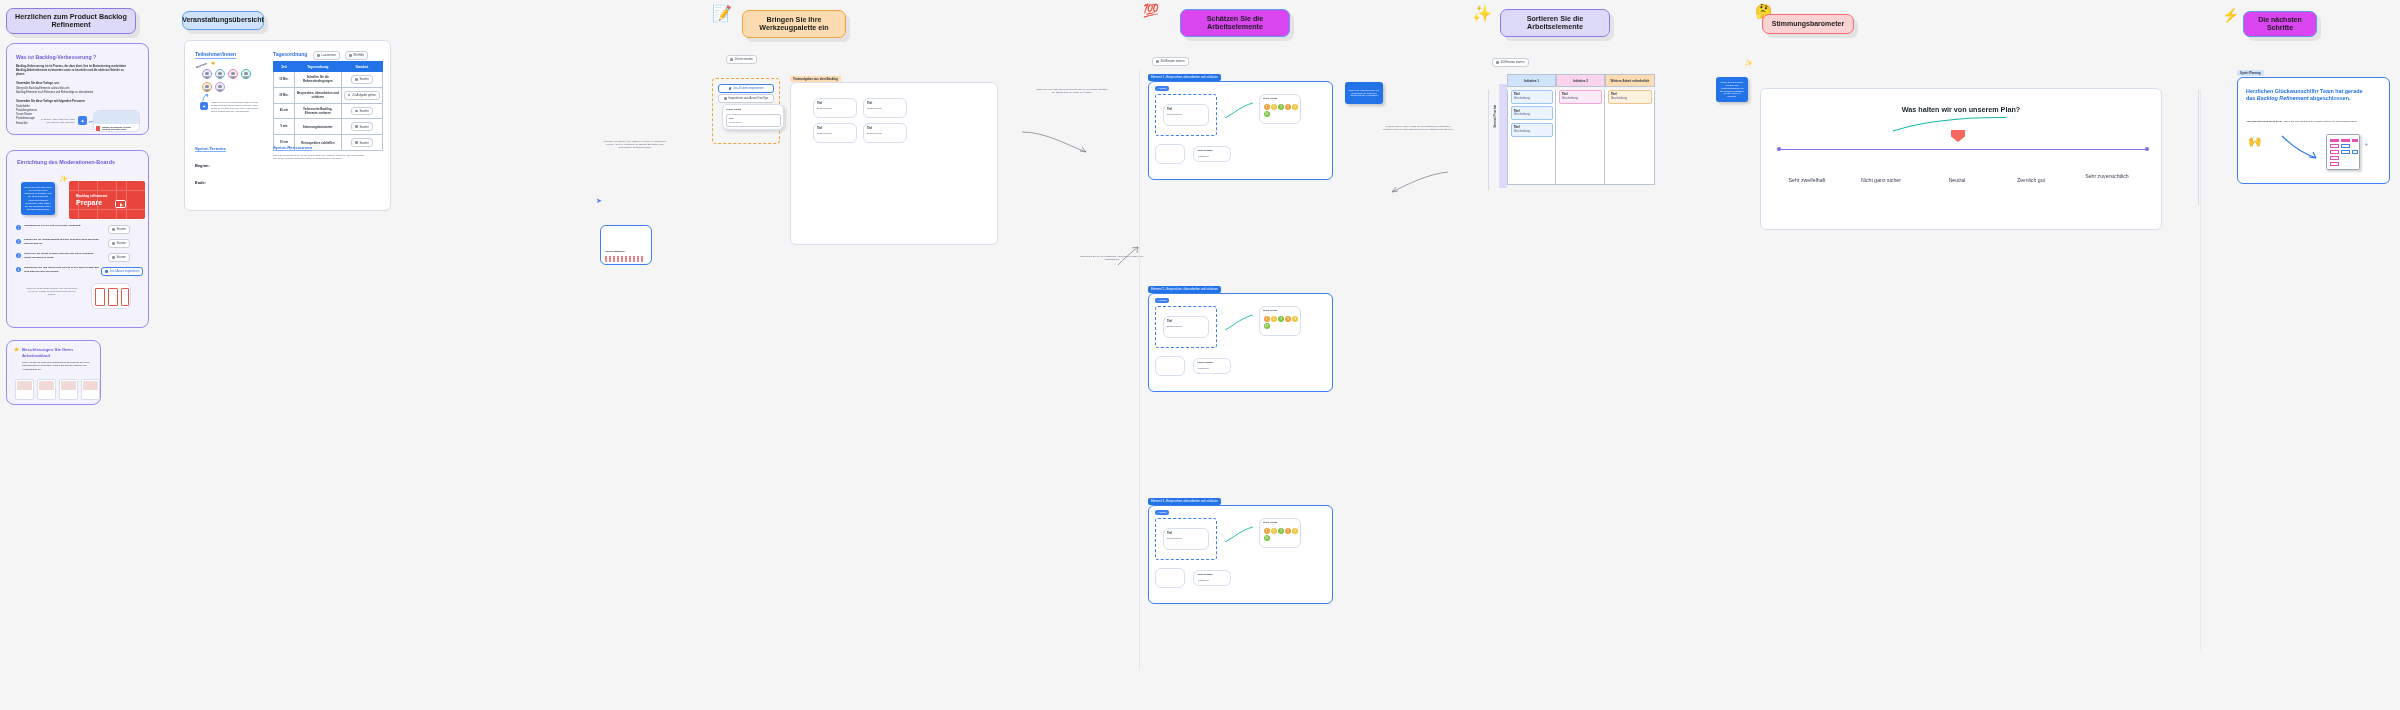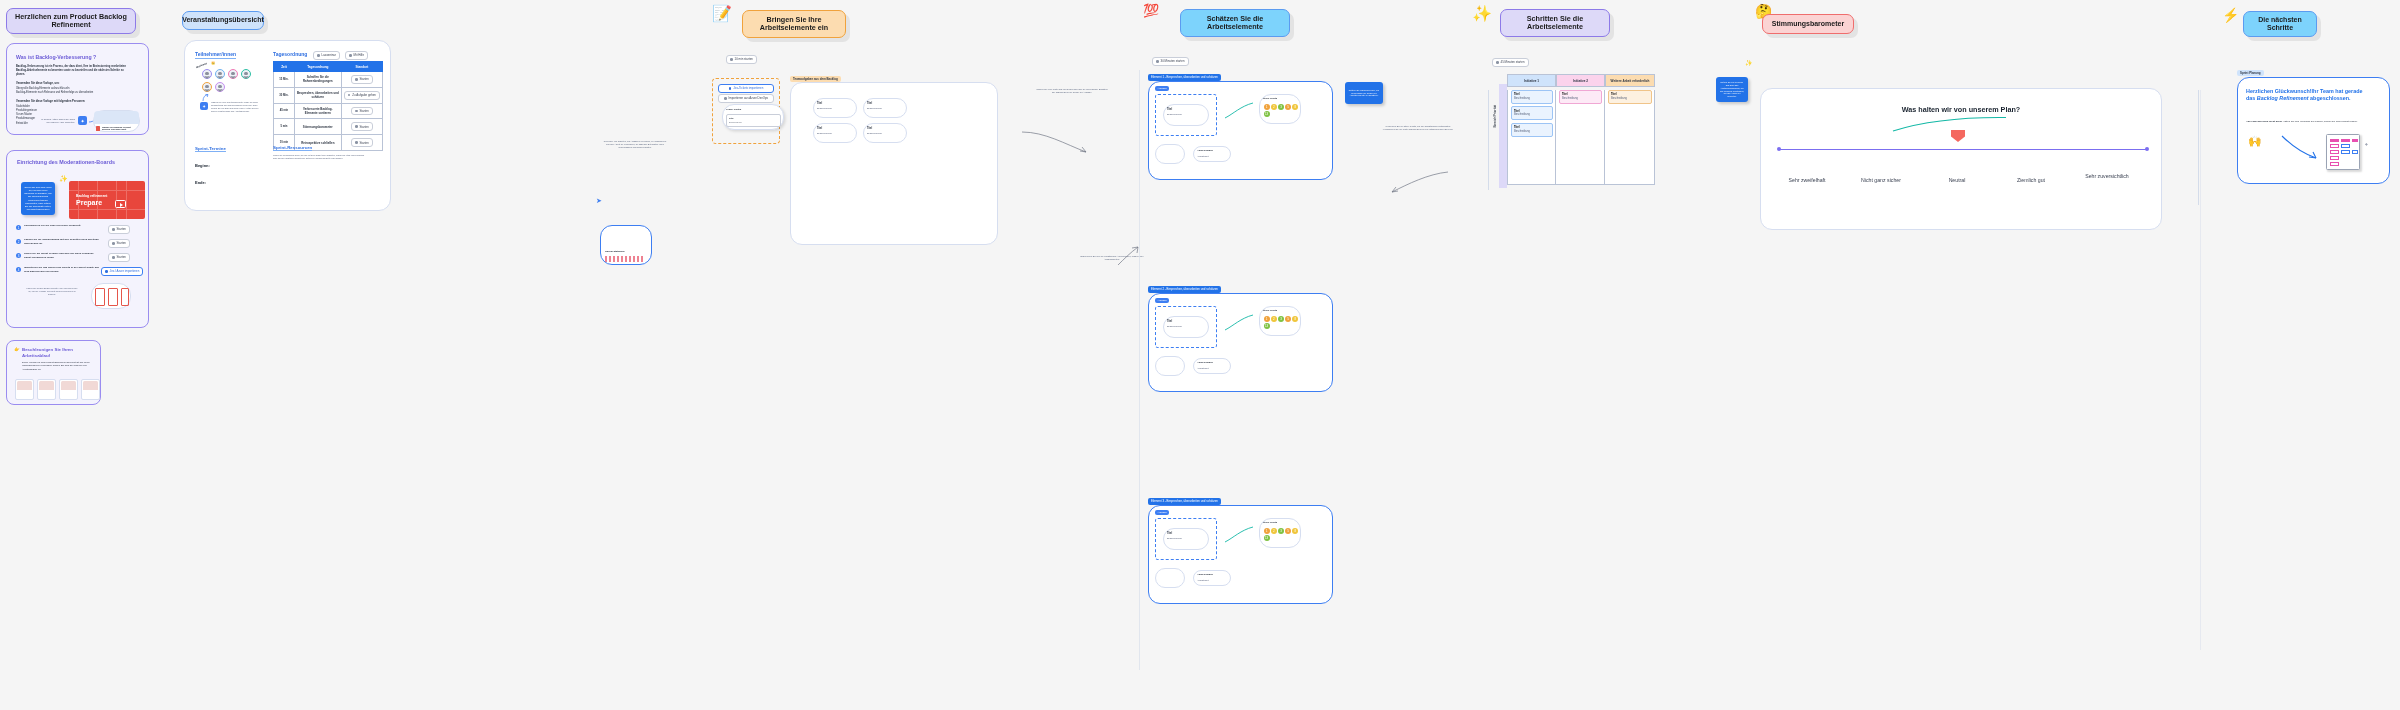--- a/index.html
+++ b/index.html
@@ -19,30 +19,30 @@
     display: flex; align-items: center; justify-content: center;
     text-align: center;
     line-height: 1.18;
     color: #1b1b1b;
     box-shadow: 4px 4px 0 rgba(0,0,0,0.07);
   }
   .pill.blue   { background:#cfe3fb; border:1.6px solid #5b9bf0; }
   .pill.purple { background:#ddd9f8; border:1.6px solid #8d7ae8; }
   .pill.orange { background:#fcdcb0; border:1.6px solid #f0a23c; }
   .pill.pink   { background:#fbd3d3; border:1.6px solid #ef6d6d; }
-  .pill.lblue  { background:#7dd3fc; border:1.6px solid #5b9bf0; }
+  .pill.lblue  { background:#d946ef; border:1.6px solid #5b9bf0; }
 
   .emoji { position:absolute; line-height:1; user-select:none; }
 
   
   .card {
     position: absolute;
     background: #fff;
     border: 1px solid #d6def0;
-    border-radius: 12px;
+    border-radius: 6px;
   }
   .card.lilac { background:#f4f3fd; border:1.6px solid #9a8cf0; border-radius:8px; }
 
   .h-blue { color:#2f6fe0; font-weight:bold; }
   .h-purple { color:#6b5bd6; font-weight:bold; }
 
   
   .sticky-blue {
     position:absolute; background:#2272e8; color:#fff; border-radius:3px;
     font-size:2.4px; line-height:1.35; padding:3px; text-align:center;
@@ -343,21 +343,21 @@
     <span>Prozesse. Wir arbeiten, um Aufgaben zu planen, zu organisieren und Ihre Arbeit zu verbessern, so dass alle Beteiligten einen gemeinsamen Überblick behalten.</span>
   </div>
   <div class="card" style="left:600px;top:225px;width:52px;height:40px;border:1.2px solid #3d7ef2;">
     <div style="position:absolute;left:4px;top:24px;font-size:2.4px;font-weight:bold;color:#2b3340;">Rückbestätigung</div>
     <div style="position:absolute;left:4px;top:30px;width:40px;height:6px;background:
            repeating-linear-gradient(90deg,#e8586d 0 2px,transparent 2px 4px);opacity:.75;"></div>
   </div>
 
   <div class="emoji" style="left:712px;top:6px;font-size:16px;">📝</div>
   <div class="pill orange" style="left:742px; top:10px; width:104px; height:28px; font-size:7.2px; padding:0 5px;">
-    <span>Bringen Sie Ihre Arbeitselemente ein</span>
+    <span>Bringen Sie Ihre Werkzeugpalette ein</span>
   </div>
   <div class="btn" style="position:absolute;left:726px;top:55px;">
     <span class="dot"></span>
     <span>10 min starten</span>
   </div>
 
   <div class="dashBoxO" style="left:712px;top:78px;width:68px;height:66px;"></div>
   <div class="btn acc" style="position:absolute;left:718px;top:84px;width:56px;justify-content:center;">
     <span class="dot"></span>
     <span>Jira-Tickets importieren</span>
@@ -505,21 +505,21 @@
     </div>
     <div class="card" style="left:6px;top:62px;width:30px;height:20px;"></div>
     <div class="card" style="left:44px;top:64px;width:38px;height:16px;">
       <div style="position:absolute;left:3px;top:2px;font-size:2.4px;font-weight:bold;color:#2b3340;">Anmerkungen</div>
       <div style="position:absolute;left:3px;top:8px;font-size:2.2px;color:#55607a;">Abgestimmt</div>
     </div>
   </div>
 
   <div class="emoji" style="left:1472px;top:6px;font-size:16px;">✨</div>
   <div class="pill purple" style="left:1500px; top:9px; width:110px; height:28px; font-size:7.2px; padding:0 5px;">
-    <span>Schritten Sie die Arbeitselemente</span>
+    <span>Sortieren Sie die Arbeitselemente</span>
   </div>
   <div class="btn" style="position:absolute;left:1492px;top:58px;">
     <span class="dot"></span>
     <span>45 Minuten starten</span>
   </div>
 
   <div style="position:absolute;left:1493px;top:105px;font-size:2.9px;color:#2b3340;writing-mode:vertical-rl;transform:rotate(180deg);font-weight:600;">Bereich/Priorität</div>
   <div style="position:absolute;left:1499px;top:84px;width:8px;height:104px;background:#ddd9f8;"></div>
 
   <div class="card" style="left:1494px;top:74px;width:162px;height:116px;background:transparent;border:none;">

